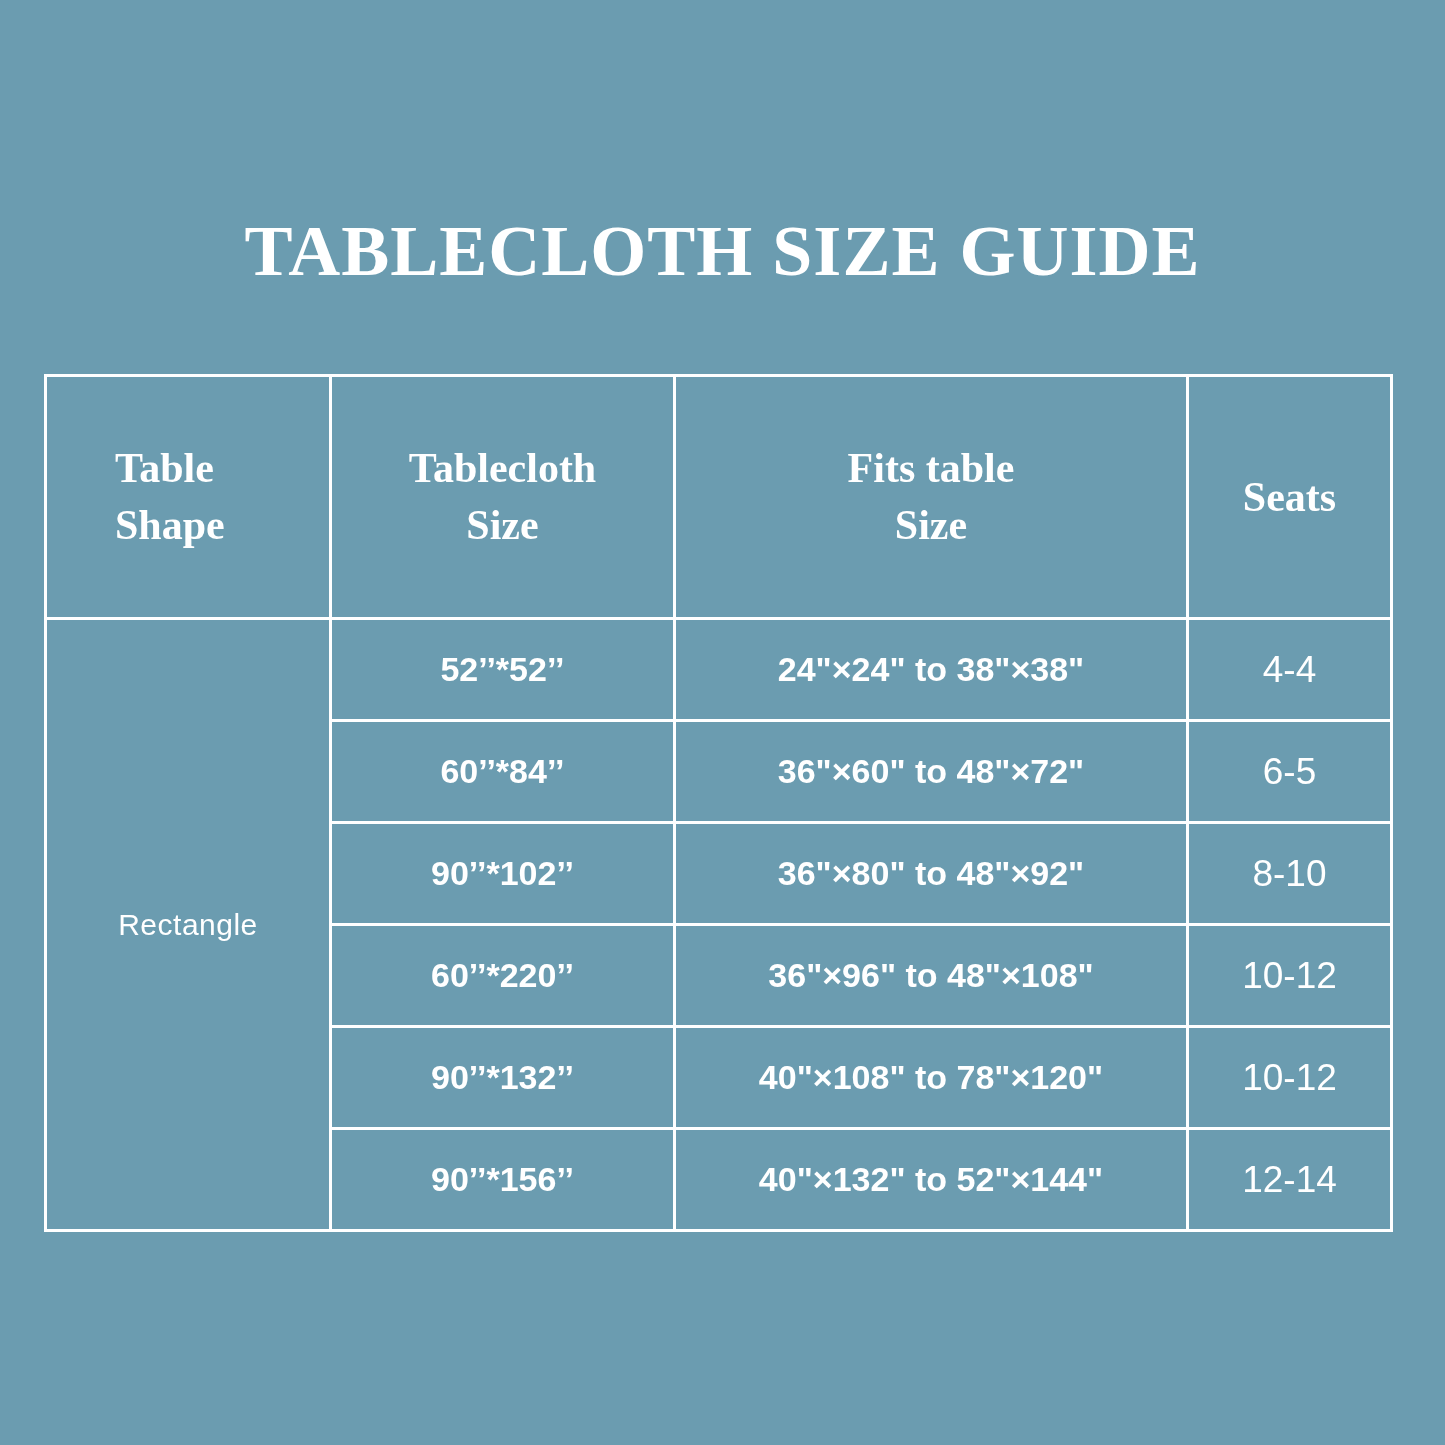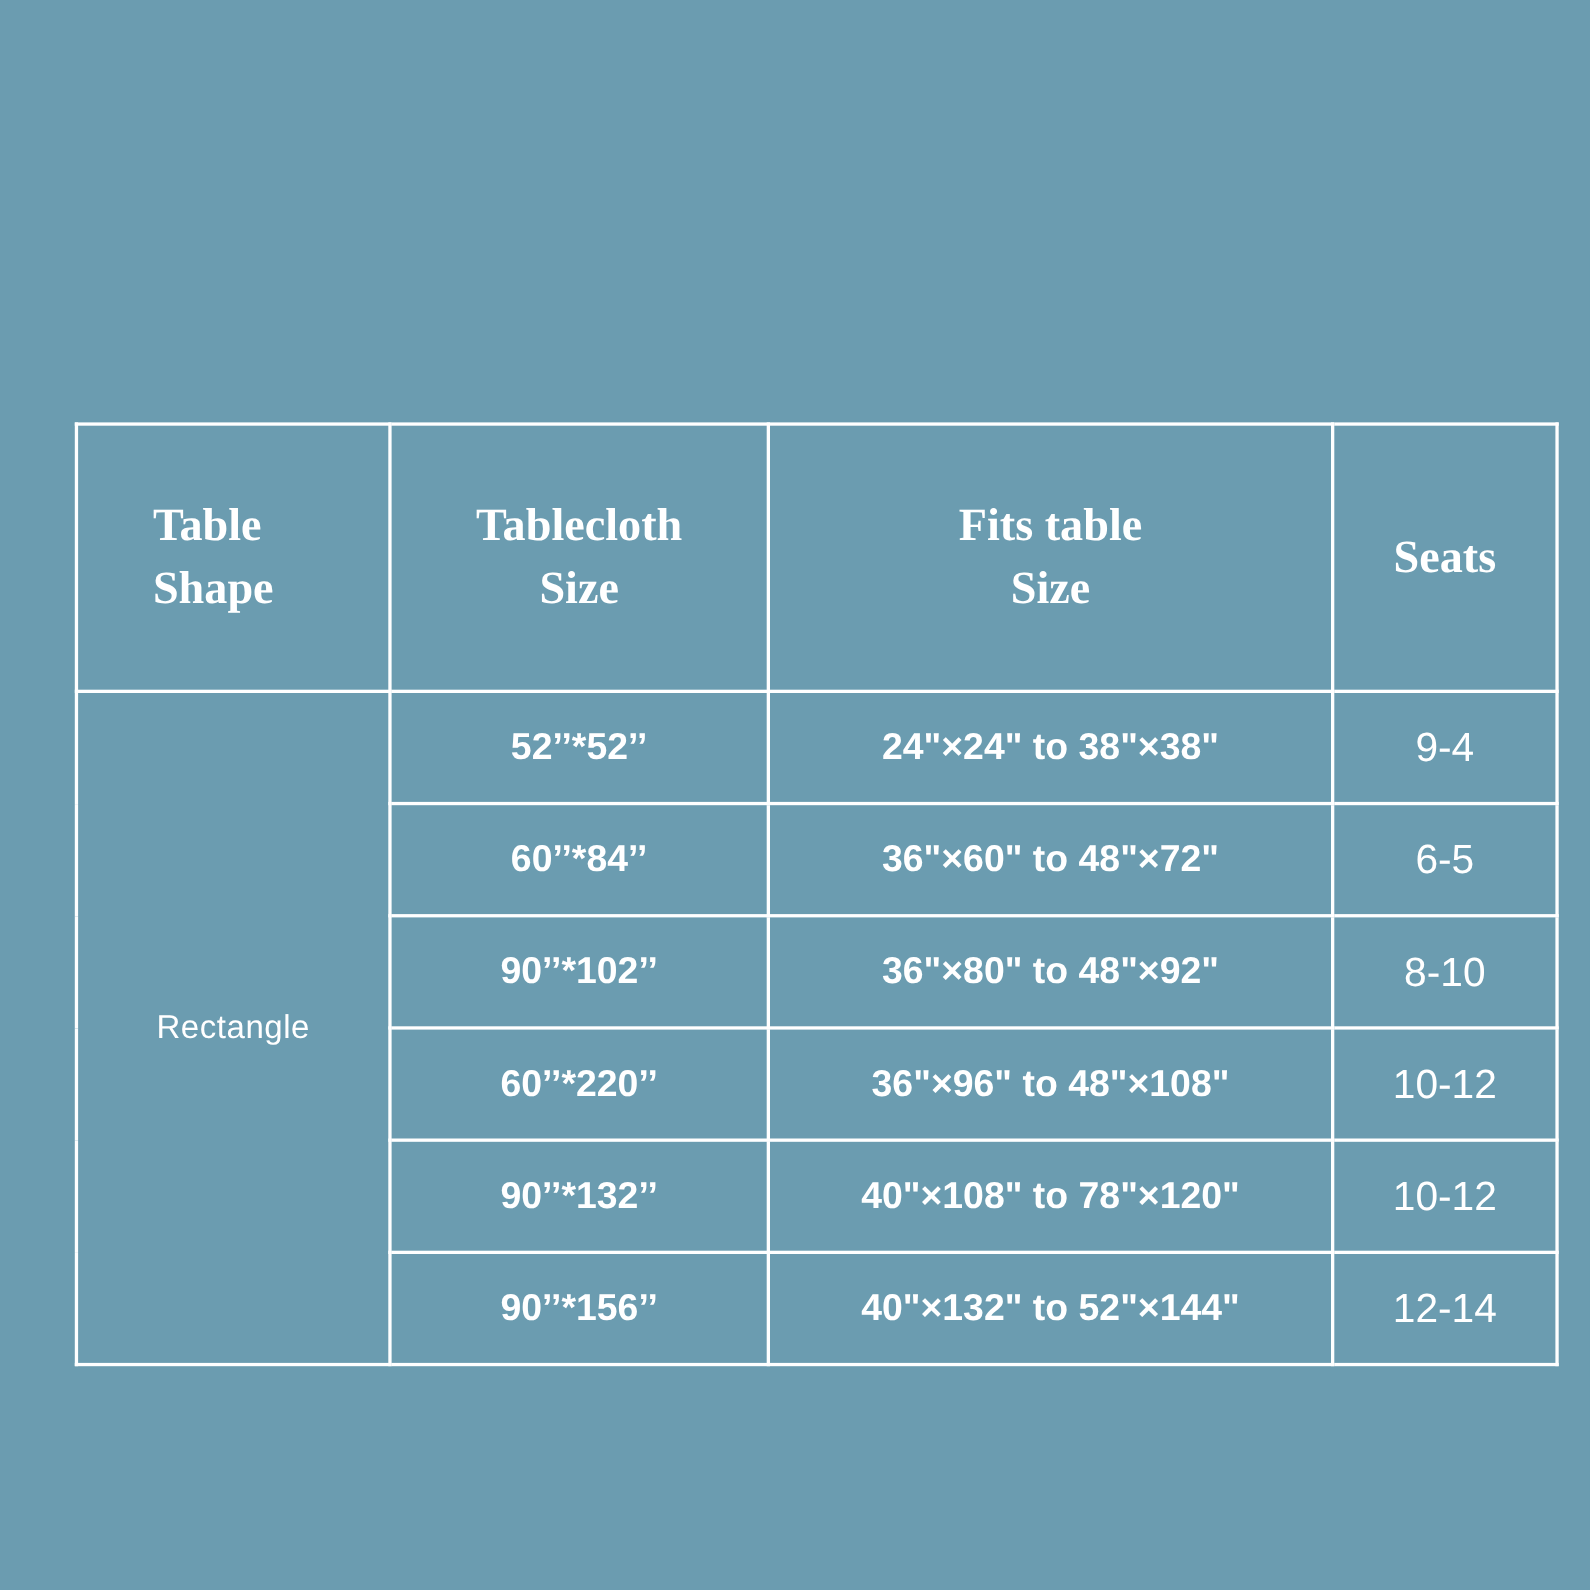--- a/index.html
+++ b/index.html
@@ -28,23 +28,22 @@
     color: #ffffff;
     font-family: "Liberation Serif", serif;
     font-weight: bold;
     font-size: 72px;
     letter-spacing: 1px;
     line-height: 1.1;
   }
   .table-wrap {
     position: absolute;
     left: 44px;
-    top: 384px;
+    top: 374px;
     width: 1349px;
-    margin-left: 24px;
   }
   table.guide {
     width: 100%;
     border-collapse: collapse;
     table-layout: fixed;
   }
   table.guide th, table.guide td {
     border: 3px solid #ffffff;
     color: #ffffff;
     text-align: center;
@@ -91,20 +90,21 @@
     font-family: "Liberation Sans", sans-serif;
     font-weight: normal;
     font-size: 37px;
   }
 </style>
 </head>
 <body>
 
 <div class="page">
 
+  <div class="title">TABLECLOTH SIZE GUIDE</div>
 
   <div class="table-wrap">
     <table class="guide">
       <colgroup>
         <col class="c1">
         <col class="c2">
         <col class="c3">
         <col class="c4">
       </colgroup>
       <thead>
@@ -130,21 +130,21 @@
           <th>
             <div class="hdr-inner">Seats</div>
           </th>
         </tr>
       </thead>
       <tbody>
         <tr>
           <td class="shape-cell" rowspan="6">Rectangle</td>
           <td class="body-cell">52’’*52’’</td>
           <td class="body-cell">24"×24" to 38"×38"</td>
-          <td class="body-cell seats-cell">9-4</td>
+          <td class="body-cell seats-cell">4-4</td>
         </tr>
         <tr>
           <td class="body-cell">60’’*84’’</td>
           <td class="body-cell">36"×60" to 48"×72"</td>
           <td class="body-cell seats-cell">6-5</td>
         </tr>
         <tr>
           <td class="body-cell">90’’*102’’</td>
           <td class="body-cell">36"×80" to 48"×92"</td>
           <td class="body-cell seats-cell">8-10</td>

